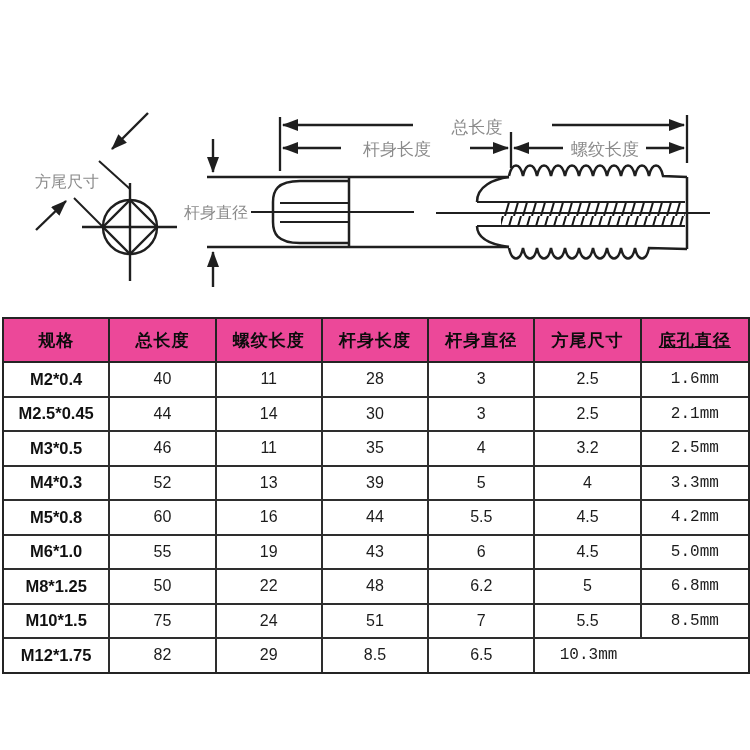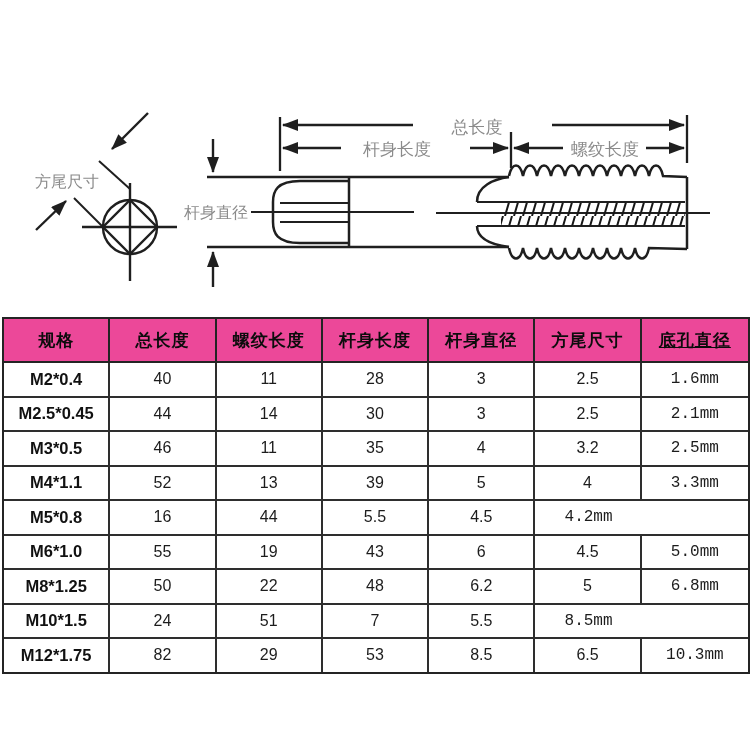--- a/index.html
+++ b/index.html
@@ -147,30 +147,31 @@
         <div class="tr">
           <div class="td spec">M3*0.5</div>
           <div class="td">46</div>
           <div class="td">11</div>
           <div class="td">35</div>
           <div class="td">4</div>
           <div class="td">3.2</div>
           <div class="td">2.5mm</div>
         </div>
         <div class="tr">
-          <div class="td spec">M4*1.1</div>
+          <div class="td spec">M4*0.3</div>
           <div class="td">52</div>
           <div class="td">13</div>
           <div class="td">39</div>
           <div class="td">5</div>
           <div class="td">4</div>
           <div class="td">3.3mm</div>
         </div>
         <div class="tr">
           <div class="td spec">M5*0.8</div>
+          <div class="td">60</div>
           <div class="td">16</div>
           <div class="td">44</div>
           <div class="td">5.5</div>
           <div class="td">4.5</div>
           <div class="td">4.2mm</div>
         </div>
         <div class="tr">
           <div class="td spec">M6*1.0</div>
           <div class="td">55</div>
           <div class="td">19</div>
@@ -183,31 +184,31 @@
           <div class="td spec">M8*1.25</div>
           <div class="td">50</div>
           <div class="td">22</div>
           <div class="td">48</div>
           <div class="td">6.2</div>
           <div class="td">5</div>
           <div class="td">6.8mm</div>
         </div>
         <div class="tr">
           <div class="td spec">M10*1.5</div>
+          <div class="td">75</div>
           <div class="td">24</div>
           <div class="td">51</div>
           <div class="td">7</div>
           <div class="td">5.5</div>
           <div class="td">8.5mm</div>
         </div>
         <div class="tr">
           <div class="td spec">M12*1.75</div>
           <div class="td">82</div>
           <div class="td">29</div>
-          <div class="td">53</div>
           <div class="td">8.5</div>
           <div class="td">6.5</div>
           <div class="td">10.3mm</div>
         </div>
       </div>
   </div>
 
 </div>
 
 </body></html>

